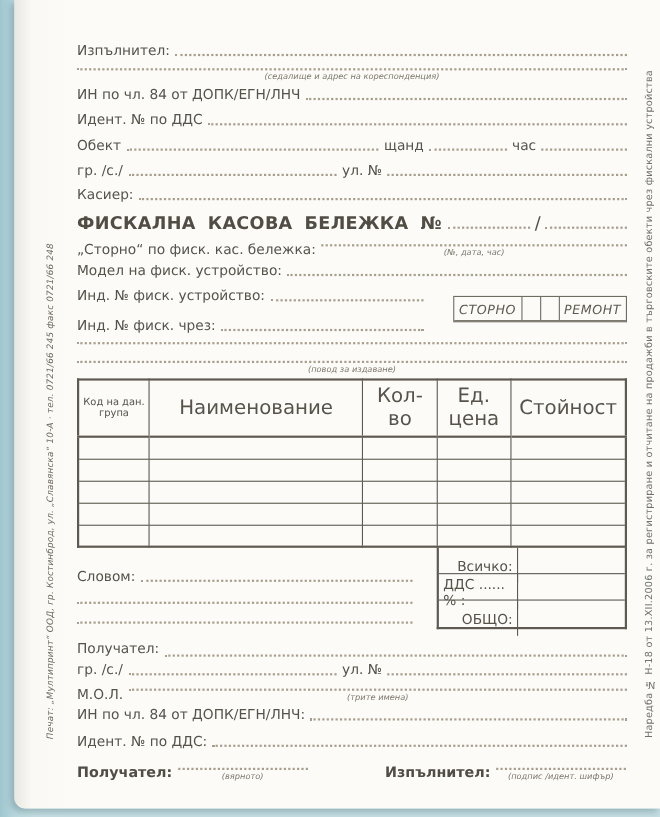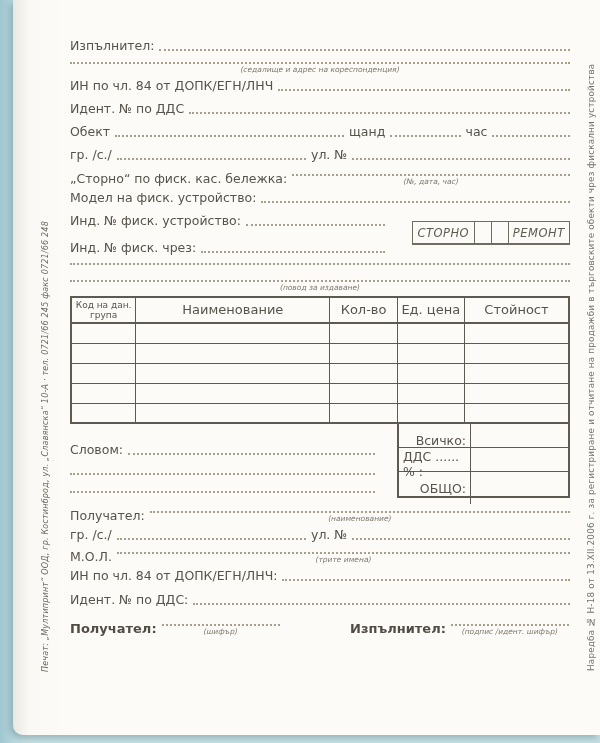--- a/index.html
+++ b/index.html
@@ -41,21 +41,21 @@
   .device-left { flex:1; }
   .marker-box { width:158px; border:1px solid #716c61; margin-left:27px; margin-top:4px; font-style:italic; color:#5f5a50; }
   .marker-top { display:flex; border-bottom:1px solid #716c61; height:22px; align-items:stretch; }
   .m-storno, .m-remont { flex:1; display:flex; align-items:center; justify-content:center; font-size:11.5px; letter-spacing:.5px; }
   .m-storno { border-right:1px solid #716c61; }
   .m-sq { width:17px; border-right:1px solid #716c61; }
   .marker-hint { text-align:center; font-size:10px; padding:4px 2px 5px; }
 
   table.items { width:100%; border-collapse:collapse; margin-top:4px; border:2px solid #5f5a51; }
   table.items th, table.items td { border:1px solid #5f5a51; }
-  table.items thead th { font-weight:normal; font-size:13px; padding:3px 2px 5px; border-bottom-width:2px; color:#57534b; }
+  table.items thead th { font-weight:normal; font-size:18px; padding:3px 2px 5px; border-bottom-width:2px; color:#57534b; }
   table.items thead th.small { font-size:9px; line-height:10px; padding:2px 1px; }
   table.items tbody td { height:20px; }
 
   .totals-zone { display:flex; align-items:flex-start; }
   .slovom { flex:1; padding-right:22px; padding-top:18px; }
   .totals-box { width:173px; border:2px solid #5f5a51; border-top:none; }
   .totals-row { display:flex; height:24px; border-bottom:1px solid #5f5a51; font-size:12.5px; }
   .totals-row:last-child { border-bottom:none;gap:20px; }
   .t-lbl { width:72px; border-right:1px solid #5f5a51; display:flex; align-items:center; padding:16px 4px; }
   .t-right { justify-content:flex-end; }
@@ -108,21 +108,31 @@
       <span class="dots" style="flex:1.05"></span>
     </div>
 
     <div class="row gap8">
       <span class="lbl">гр. /с./</span>
       <span class="dots"></span>
       <span class="lbl" style="padding-left:5px">ул. №</span>
       <span class="dots" style="flex:1.15"></span>
     </div>
 
-
+    <div class="row gap7">
+      <span class="lbl">Касиер:</span>
+      <span class="dots"></span>
+    </div>
+
+    <div class="row title-row">
+      <span class="lbl">ФИСКАЛНА КАСОВА БЕЛЕЖКА №</span>
+      <span class="dots"></span>
+      <span class="slash">/</span>
+      <span class="dots"></span>
+    </div>
 
     <div class="row gap9">
       <span class="lbl">„Сторно“ по фиск. кас. бележка:</span>
       <span class="dwrap">
         <span class="dots"></span>
         <span class="cap">(№, дата, час)</span>
       </span>
     </div>
 
     <div class="row gap4">
@@ -239,21 +249,20 @@
           <span class="t-lbl t-right">ОБЩО:</span>
           <span class="t-val"></span>
         </div>
       </div>
     </div>
 
     <div class="row gap10">
       <span class="lbl">Получател:</span>
       <span class="dwrap">
         <span class="dots"></span>
-        <span class="cap">(наименование)</span>
       </span>
     </div>
     <div class="row gap4">
       <span class="lbl">гр. /с./</span>
       <span class="dots"></span>
       <span class="lbl" style="padding-left:5px">ул. №</span>
       <span class="dots" style="flex:1.15"></span>
     </div>
     <div class="row gap7">
       <span class="lbl">М.О.Л.</span>
@@ -269,21 +278,21 @@
     <div class="row gap9">
       <span class="lbl">Идент. № по ДДС:</span>
       <span class="dots"></span>
     </div>
 
     <div class="sig-row">
       <div class="sig-group sig-left">
         <span class="lbl">Получател:</span>
         <span class="dwrap">
           <span class="dots"></span>
-          <span class="cap">(шифър)</span>
+          <span class="cap">(вярното)</span>
         </span>
       </div>
       <div class="sig-group sig-right">
         <span class="lbl">Изпълнител:</span>
         <span class="dwrap">
           <span class="dots"></span>
           <span class="cap">(подпис /идент. шифър)</span>
         </span>
       </div>
     </div>

